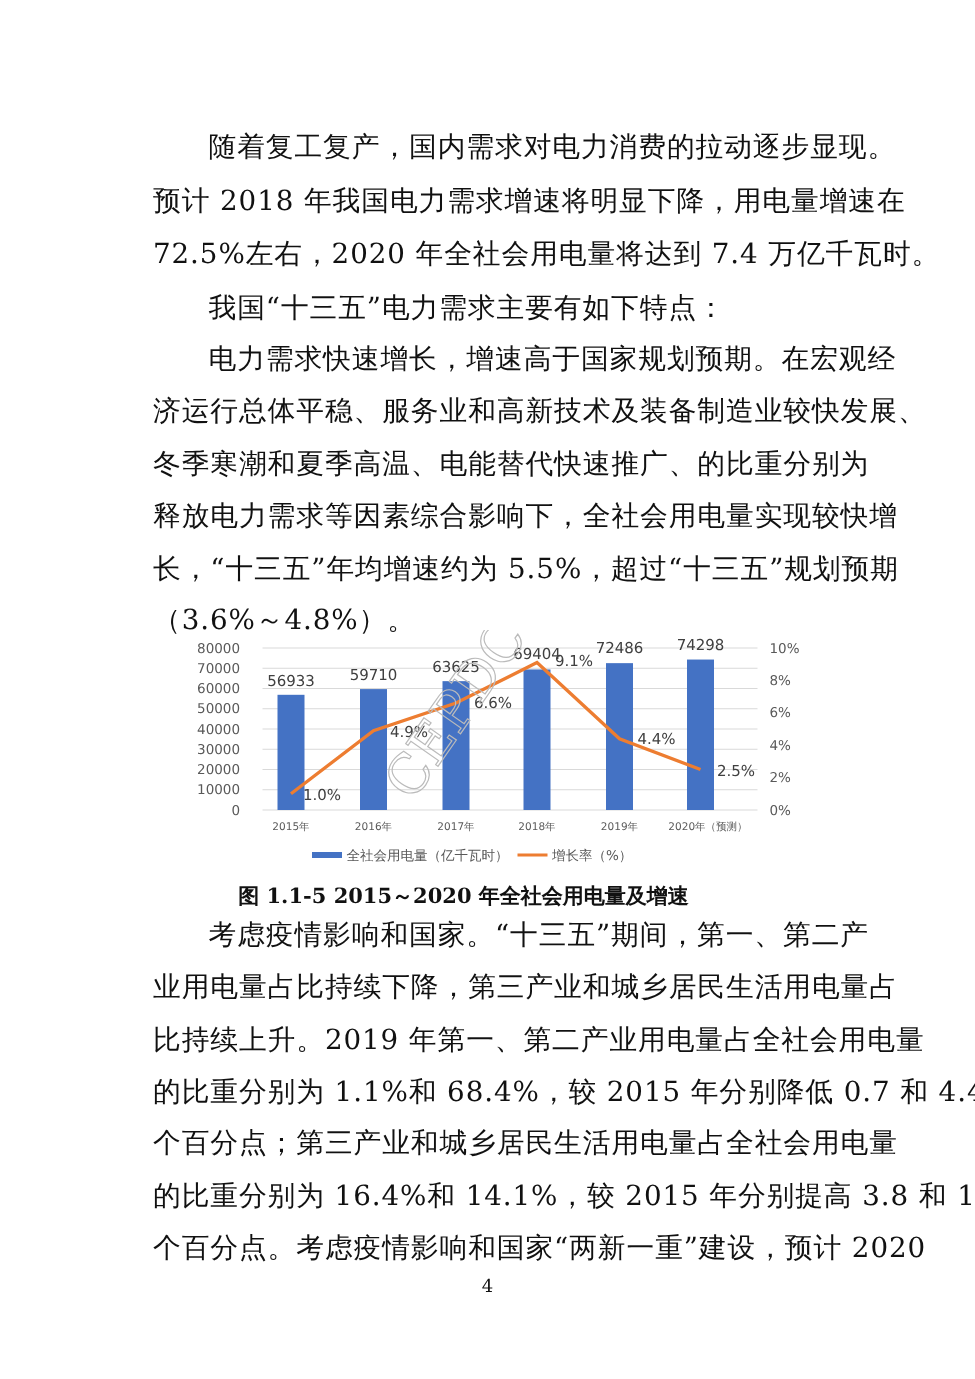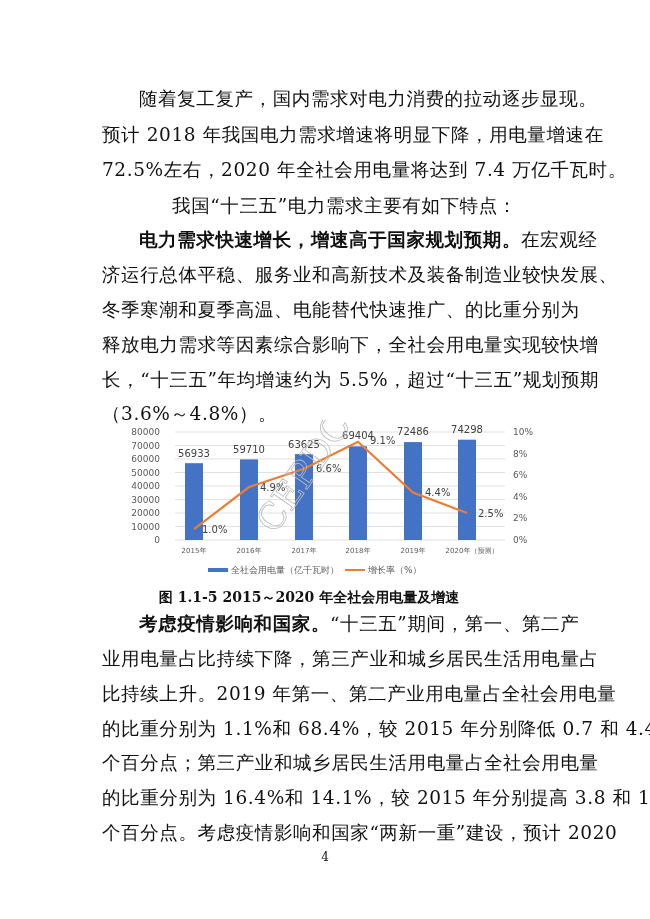--- a/index.html
+++ b/index.html
@@ -1,19 +1,19 @@
 <!DOCTYPE html>
 <html><head>
 <meta charset="utf-8">
 <style>
   html,body{margin:0;padding:0;background:#fff;}
   body{width:650px;height:919px;position:relative;overflow:hidden;font-family:"DejaVu Serif","Liberation Serif",serif;color:#111;}
   .line{position:absolute;left:102px;width:448px;font-size:18.5px;line-height:22px;white-space:nowrap;letter-spacing:0.6px;}
-  .indent{left:139px;width:411px;text-align:center;}
-  .bold{font-weight:bold;margin-top:41px;}
+  .indent{left:139px;width:411px;}
+  .bold{font-weight:normal;margin-top:41px;}
   #chart{position:absolute;left:120px;top:420px;}
   .caption{position:absolute;left:0;width:618px;top:589px;text-align:center;font-size:14px;font-weight:bold;font-family:"DejaVu Serif",serif;}
   .pagenum{position:absolute;left:0;width:650px;top:850px;text-align:center;font-size:12px;}
   .tick{font-family:"DejaVu Sans",sans-serif;font-size:9px;fill:#595959;}
   .lbl{font-family:"DejaVu Sans",sans-serif;font-size:10px;fill:#404040;}
   .xt{font-family:"DejaVu Sans",sans-serif;font-size:7px;fill:#595959;}
   .leg{font-family:"DejaVu Sans",sans-serif;font-size:9px;fill:#595959;}
   .wm{font-family:"DejaVu Serif",serif;font-size:36px;fill:none;stroke:#bbb;stroke-width:0.8;}
 </style>
 </head>

